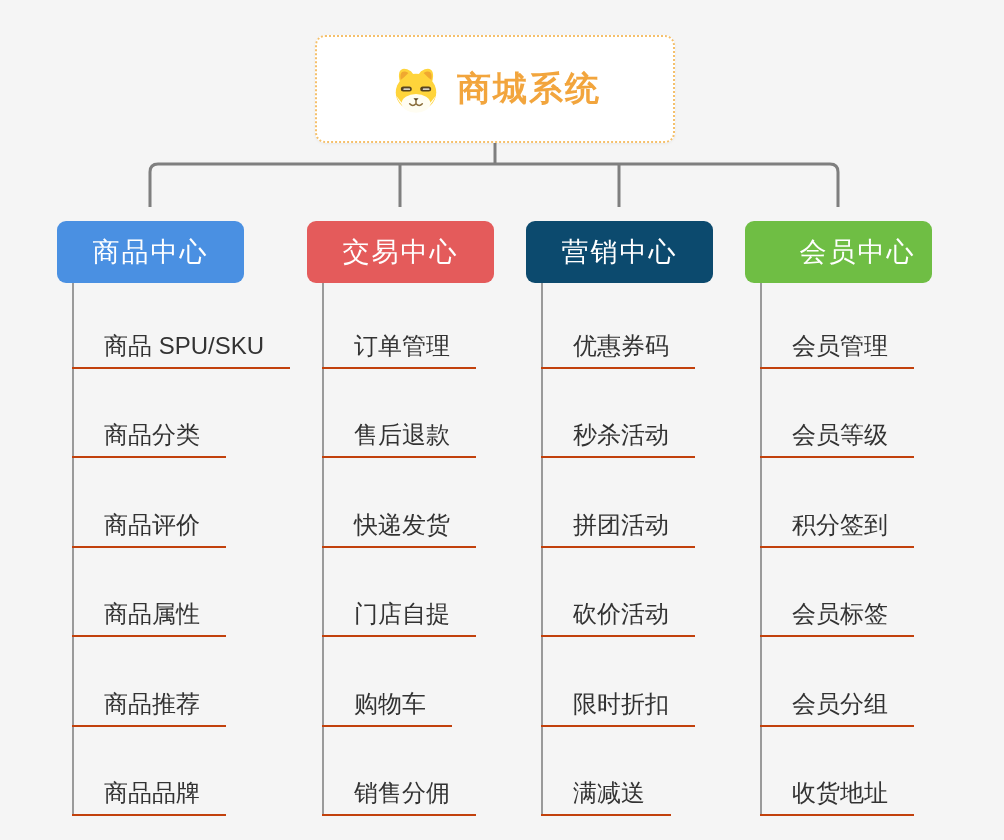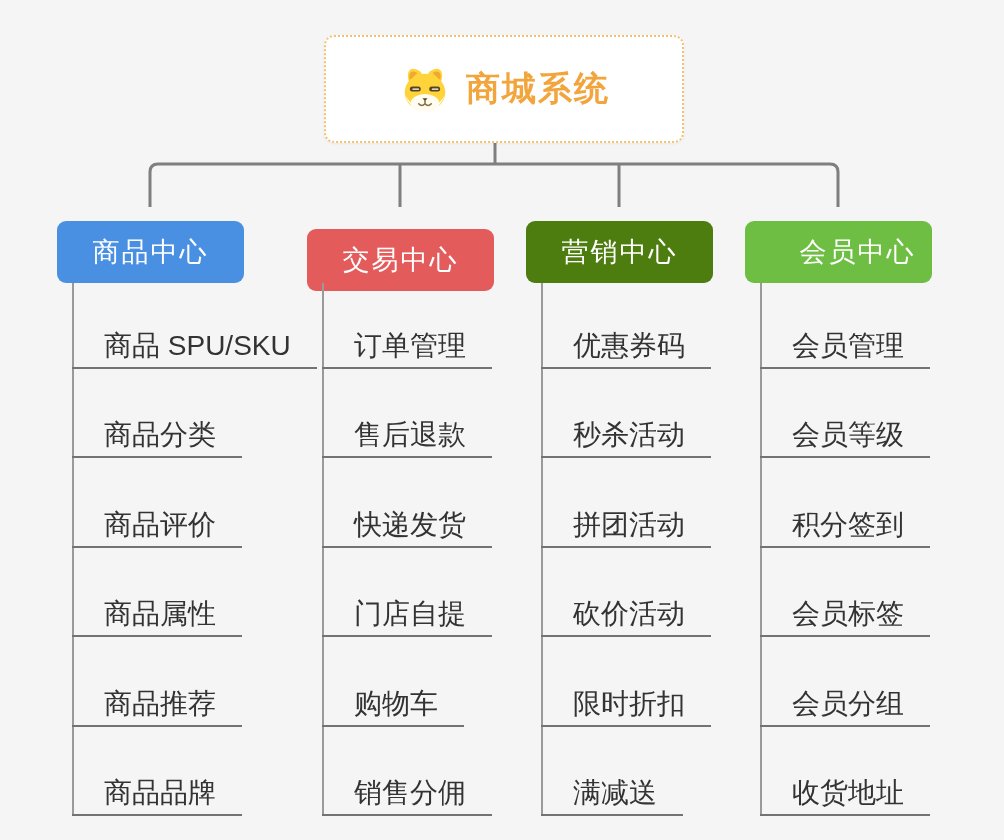--- a/index.html
+++ b/index.html
@@ -6,21 +6,21 @@
   body{
     width:1004px;height:840px;position:relative;overflow:hidden;
     background:#f5f5f5;
     font-family:"Liberation Sans","DejaVu Sans",sans-serif;
   }
   .stage{position:absolute;inset:0;width:1004px;height:840px;}
   svg.connectors{position:absolute;left:0;top:0;pointer-events:none;}
 
   
   .root{
-    position:absolute;left:324px;top:35px;width:360px;height:108px;
+    position:absolute;left:315px;top:35px;width:360px;height:108px;
     box-sizing:border-box;background:#ffffff;
     border:2px dotted #f5c06b;border-radius:10px;
     display:flex;align-items:center;justify-content:center;gap:14px;
     box-shadow:0 1px 3px rgba(0,0,0,0.05);
   }
   .root-title{
     font-size:34px;font-weight:600;color:#f2a53d;letter-spacing:2px;
     white-space:nowrap;
   }
   .dog{width:54px;height:54px;flex:0 0 auto;}
@@ -35,22 +35,22 @@
     height:62px;border-radius:9px;color:#ffffff;font-size:27px;
     display:flex;align-items:center;justify-content:center;
     letter-spacing:2px;white-space:nowrap;
   }
   .vline{
     position:absolute;left:15px;top:62px;width:2px;height:531px;
     background:#9a9a9a;
   }
   .child{
     position:absolute;left:15px;white-space:nowrap;
-    font-size:28px;line-height:30px;color:#333333;
-    padding:0 26px 6px 32px;border-bottom:2px solid #737373;
+    font-size:24px;line-height:30px;color:#333333;
+    padding:0 26px 6px 32px;border-bottom:2px solid #c2410c;
   }
   .c0{top:110px}.c1{top:199px}.c2{top:289px}
   .c3{top:378px}.c4{top:468px}.c5{top:557px}
 </style>
 </head>
 <body>
 
 <div class="stage">
 
   <svg class="connectors" width="1004" height="840">
@@ -88,34 +88,34 @@
     <div class="vline"></div>
     <div class="child c0">商品 SPU/SKU</div>
     <div class="child c1">商品分类</div>
     <div class="child c2">商品评价</div>
     <div class="child c3">商品属性</div>
     <div class="child c4">商品推荐</div>
     <div class="child c5">商品品牌</div>
   </div>
 
   <div class="branch" id="b1">
-    <div class="hdr" style="background: rgb(228, 91, 91); margin-top: 8px;">
+    <div class="hdr" style="background: rgb(228, 91, 91);">
       <span>交易中心</span>
     </div>
     <div class="vline"></div>
     <div class="child c0">订单管理</div>
     <div class="child c1">售后退款</div>
     <div class="child c2">快递发货</div>
     <div class="child c3">门店自提</div>
     <div class="child c4">购物车</div>
     <div class="child c5">销售分佣</div>
   </div>
 
   <div class="branch" id="b2">
-    <div class="hdr" style="background: #4d7c0f;">
+    <div class="hdr" style="background: #0c4a6e;">
       <span>营销中心</span>
     </div>
     <div class="vline"></div>
     <div class="child c0">优惠券码</div>
     <div class="child c2">拼团活动</div>
     <div class="child c1">秒杀活动</div>
     <div class="child c3">砍价活动</div>
     <div class="child c4">限时折扣</div>
     <div class="child c5">满减送</div>
   </div>

